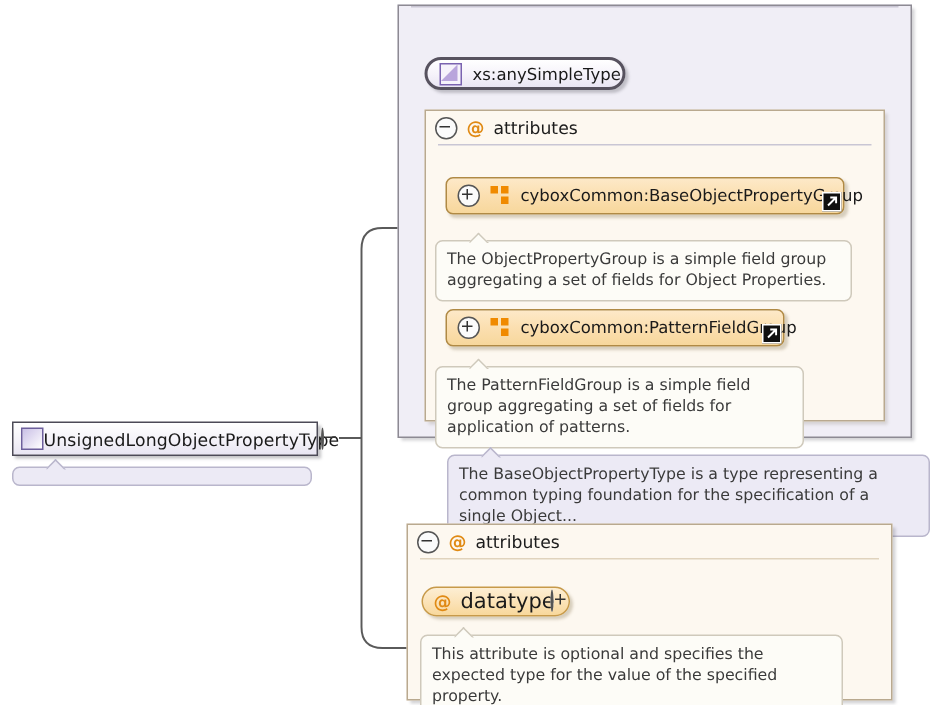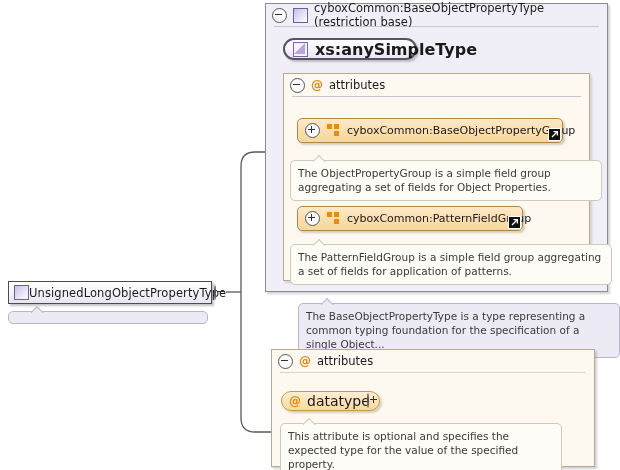--- a/index.html
+++ b/index.html
@@ -74,22 +74,22 @@
   .bubble-purple { background: #eceaf5; }
   .bubble-purple .tip::after { background: #eceaf5; }
   .bubble-cream {
     background: #fdfcf7;
     border-color: #cfc9bb;
   }
   .bubble-cream .tip::after { background: #fdfcf7; border-color:#cfc9bb; }
 
   #root-annot { left: 8px; top: 311px; width: 200px; }
   #base-annot { left: 266px; top: 303px; width: 322px; margin-left: 32px; }
-  #g1-annot  { left: 290px; top: 160px; width: 312px; }
-  #g2-annot  { left: 290px; top: 244px; width: 322px; }
+  #g1-annot  { left: 290px; top: 160px; width: 278px; }
+  #g2-annot  { left: 290px; top: 244px; width: 246px; }
   #dt-annot  { left: 280px; top: 423px; width: 282px; }
 
   
   .panel {
     box-sizing: border-box;
     border: 1px solid #8d8a93;
     background: #f0eef6;
     box-shadow: 2px 2px 2px rgba(90,90,100,.28);
     position: absolute;
   }
@@ -149,21 +149,21 @@
     border: 1px solid #7a63b0;
     background: #f6f2fb;
     position: relative; overflow: hidden;
   }
   .tri-icon::after {
     content: "";
     position: absolute; left: 0; top: 0;
     border-left: 11px solid transparent;
     border-bottom: 11px solid #b9a5dc;
   }
-  #anysimple .lbl { font-size: 16px; color: #1a1a1a; font-weight: bold; }
+  #anysimple .lbl { font-size: 11px; color: #1a1a1a; }
 
   
   #attrs-panel {
     left: 283px; top: 73px; width: 307px; height: 208px;
     box-sizing: border-box;
     border: 1px solid #b9a98f;
     background: #fdf8f0;
     position: absolute;
     box-shadow: 2px 2px 2px rgba(120,110,90,.22);
   }
@@ -235,25 +235,20 @@
 </div>
 <div class="abs" style="left:214px; top:286px;">
   <span class="toggle"></span>
 </div>
 
 <div class="bubble bubble-purple" id="root-annot">
   <span class="tip"></span>
 </div>
 
 <div class="panel" id="base-panel">
-  <div class="panel-head">
-    <span class="toggle"></span>
-    <span class="sq-icon" style="margin-left:0"></span>
-    <span class="title">cyboxCommon:BaseObjectPropertyType (restriction base)</span>
-  </div>
   <div class="divider"></div>
 </div>
 
 <div class="abs" id="anysimple">
   <span class="tri-icon"></span>
   <span class="lbl">xs:anySimpleType</span>
 </div>
 
 <div id="attrs-panel">
   <div class="panel-head">

